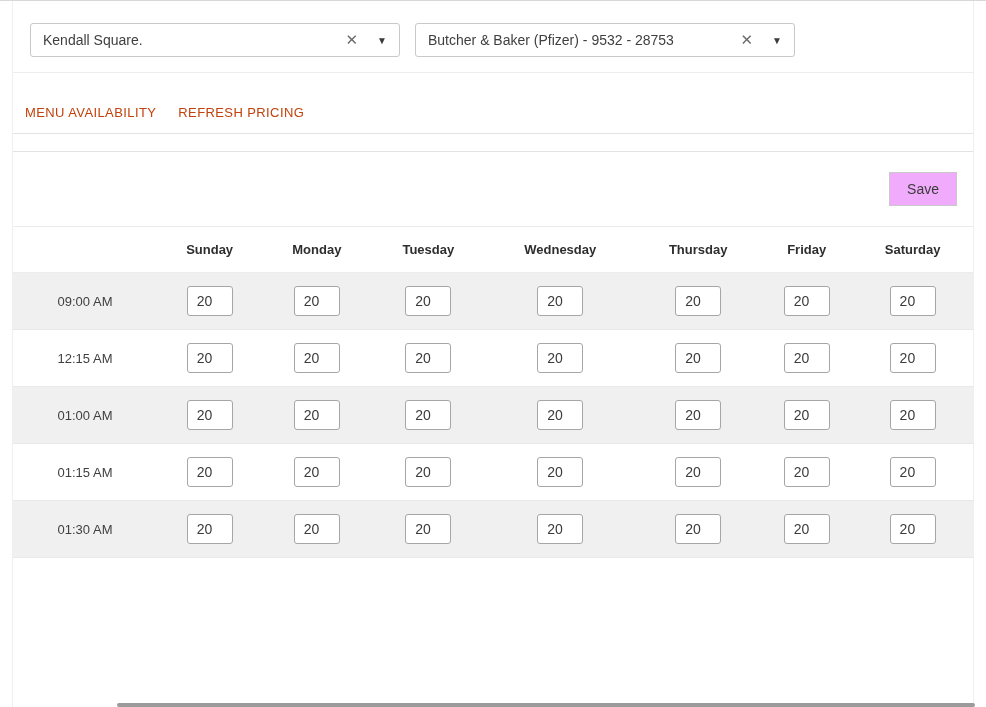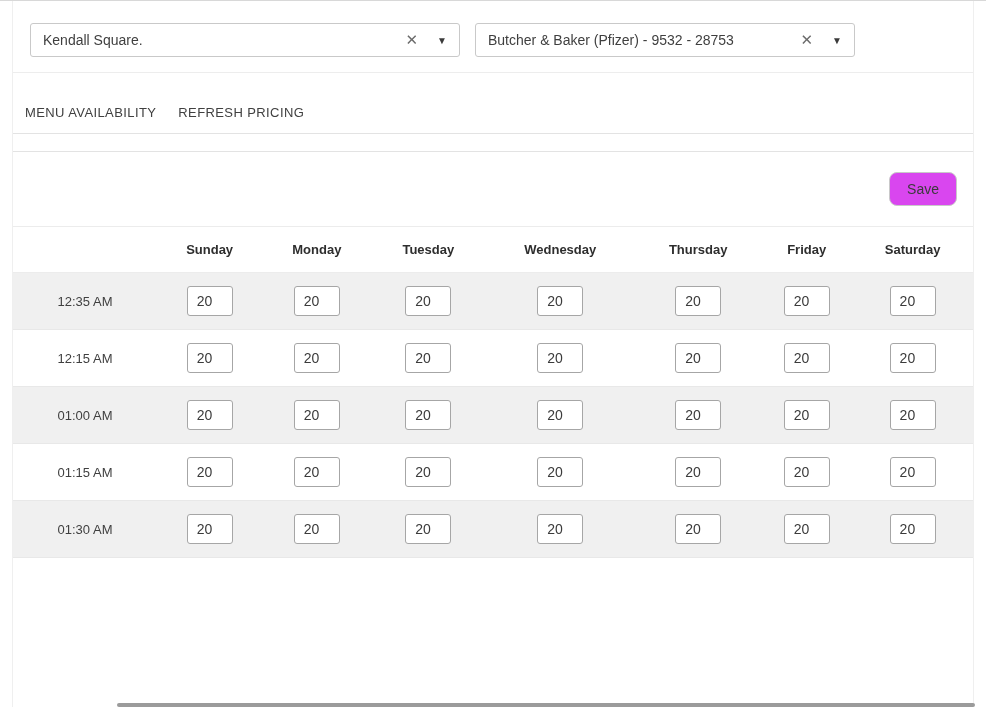--- a/index.html
+++ b/index.html
@@ -15,46 +15,46 @@
     border-left:1px solid #efefef;border-right:1px solid #efefef;
     background:#fff;
   }
   
   .topbar{display:flex;gap:15px;padding:22px 17px 15px;border-bottom:1px solid #ededed;}
   .select{
     display:flex;align-items:center;box-sizing:border-box;
     border:1px solid #c9c9c9;border-radius:3px;height:34px;
     padding:0 12px;background:#fff;cursor:pointer;
   }
-  .select-1{width:430px}
+  .select-1{width:370px}
   .select-2{width:380px}
   .select-value{flex:1;font-size:14px;color:#3f3f3f;white-space:nowrap;overflow:hidden;}
   .clear{color:#6b6b6b;font-size:15px;padding:0 9px;cursor:pointer;}
   .caret{color:#3a3a3a;font-size:10px;padding-left:10px;cursor:pointer;}
   
   .tabs{display:flex;gap:20px;padding:0 11px;margin-top:22px;border-bottom:1px solid #e3e3e3;}
   .tab{
-    font-size:13px;letter-spacing:.4px;color:#404040;
+    font-size:13px;letter-spacing:.4px;color:#c2410c;
     padding:10px 1px 13px;cursor:pointer;position:relative;white-space:nowrap;
   }
   .tab.active{color:#3b3b3b;font-weight:bold;}
   .tab.active::after{content:"";position:absolute;left:0;right:0;bottom:-1px;height:3px;background:var(--accent,#8d2b3b);}
   
   .subtabs{display:flex;gap:20px;padding:0 1px;margin-top:28px;border-bottom:1px solid #e3e3e3;}
   .subtab{
     font-size:13px;font-weight:bold;color:#3b3b3b;letter-spacing:.3px;
     padding:12px 10px 16px;position:relative;cursor:pointer;
   }
   .subtab.active::after{content:"";position:absolute;left:0;right:0;bottom:-1px;height:3px;background:var(--accent,#8d2b3b);}
   
   .card{margin-top:17px;border-top:1px solid #e3e3e3;background:#fff;}
   .card-header{display:flex;justify-content:flex-end;padding:20px 16px;}
   .save-btn{
-    font-family:inherit;font-size:14px;color:#3b3b3b;background:#d946ef;
-    border:1px solid #c9c9c9;border-radius:8px;padding:8px 17px;cursor:pointer;
+    font-family:inherit;font-size:14px;color:#3b3b3b;background:#f0abfc;
+    border:1px solid #c9c9c9;border-radius:0;padding:8px 17px;cursor:pointer;
   }
   
   table{width:100%;border-collapse:collapse;}
   thead th{
     font-size:13px;font-weight:bold;color:#2e2e2e;padding:15px 6px;
     border-top:1px solid #ececec;border-bottom:1px solid #ececec;text-align:center;
   }
   thead th:first-child{width:132px;}
   tbody tr{height:57px;border-bottom:1px solid #e8e8e8;}
   tbody tr.even{background:var(--row-alt,#f0f0f0);}
@@ -103,21 +103,21 @@
             <th>Monday</th>
             <th>Tuesday</th>
             <th>Wednesday</th>
             <th>Thursday</th>
             <th>Friday</th>
             <th>Saturday</th>
           </tr>
       </thead>
       <tbody>
           <tr class="even">
-            <td class="time">12:35 AM</td>
+            <td class="time">09:00 AM</td>
             <td><input class="cell-input" value="20" style=""></td>
             <td><input class="cell-input" value="20" style=""></td>
             <td><input class="cell-input" value="20" style=""></td>
             <td><input class="cell-input" value="20" style=""></td>
             <td><input class="cell-input" value="20" style=""></td>
             <td><input class="cell-input" value="20" style=""></td>
             <td><input class="cell-input" value="20" style=""></td>
           </tr>
           <tr class="odd">
             <td class="time">12:15 AM</td>

